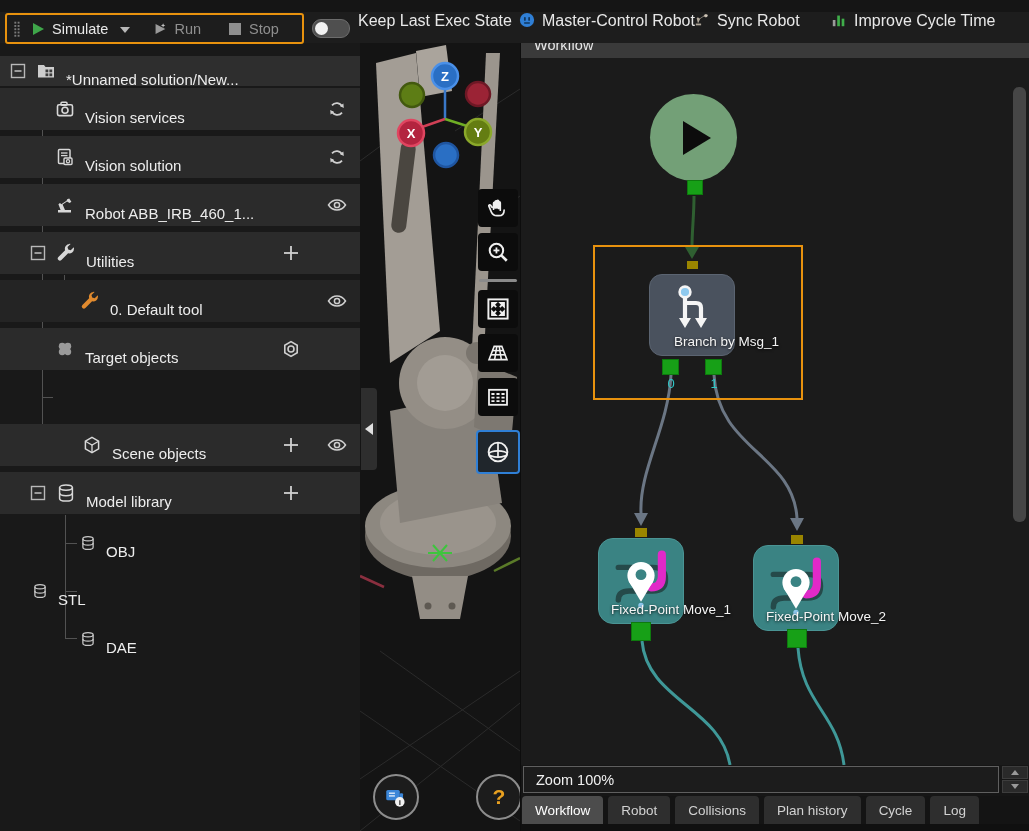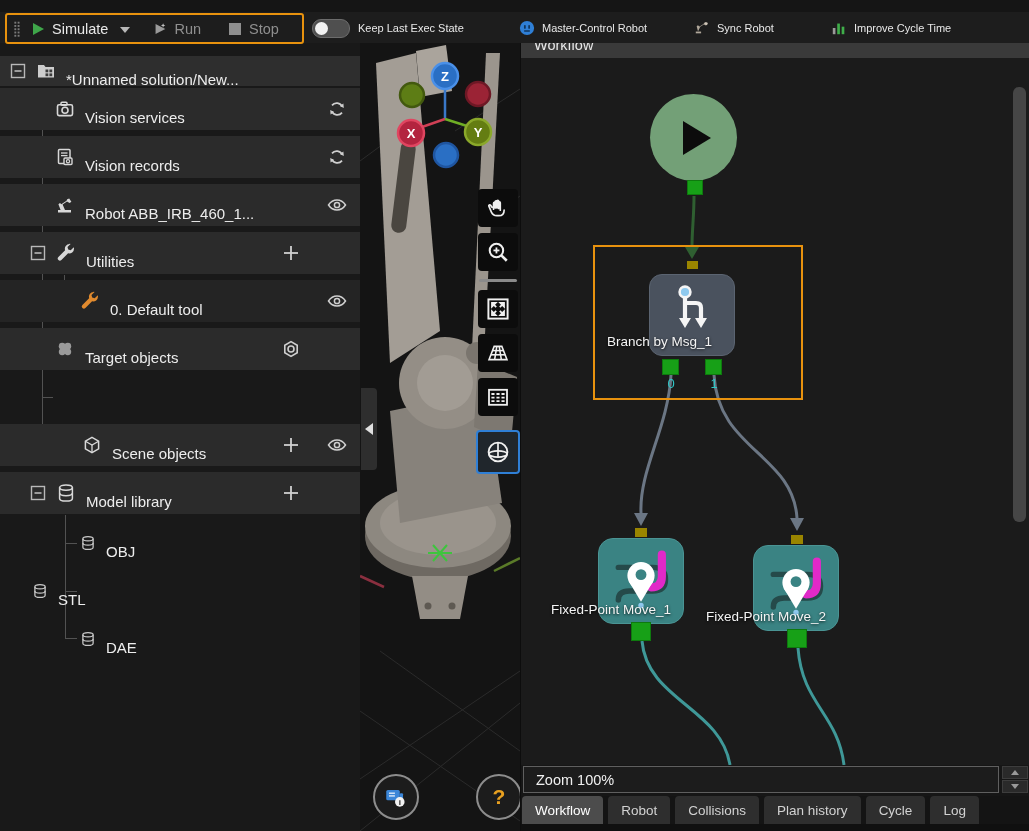--- a/index.html
+++ b/index.html
@@ -8,21 +8,21 @@
   svg{display:block}
   
   .toolbar{position:absolute;left:0;top:12px;width:1029px;height:31px;background:#1d1d1d;z-index:30;}
   .sim-group{position:absolute;left:5px;top:1px;width:295px;height:27px;border:2px solid #e8920e;
              border-radius:3px;display:flex;align-items:center;background:#1d1d1d;}
   .tb-item{display:flex;align-items:center;gap:6px;font-size:14.5px;white-space:nowrap;}
   .tb-dis{color:#8f8f8f;}
   .caret{width:0;height:0;border-left:5px solid transparent;border-right:5px solid transparent;border-top:6px solid #b8b8b8;}
   .toggle{position:absolute;left:312px;top:7px;width:36px;height:17px;border-radius:9px;background:#4f4f4f;border:1px solid #6c6c6c;}
   .toggle .knob{position:absolute;left:2px;top:1.5px;width:13px;height:13px;border-radius:50%;background:#f2f2f2;}
-  .tb-abs{position:absolute;top:0;height:31px;display:flex;align-items:center;gap:7px;font-size:11px;white-space:nowrap;}
+  .tb-abs{position:absolute;top:0;height:31px;display:flex;align-items:flex-start;gap:7px;font-size:16px;white-space:nowrap;}
   
   .sidebar{position:absolute;left:0;top:31px;width:360px;height:800px;background:#191919;overflow:hidden;}
   .srow{position:absolute;left:0;width:360px;height:42px;background:#2b2b2b;display:flex;align-items:center;gap:10px;}
   .srow .slabel{font-size:15px;color:#ededed;white-space:nowrap;overflow:hidden;margin-top:16px;}
   .slotA{position:absolute;left:281px;top:11px;width:20px;height:20px;}
   .slotB{position:absolute;left:327px;top:11px;width:20px;height:20px;}
   .guide{position:absolute;width:1px;background:#525252;}
   .tick{position:absolute;height:1px;background:#525252;}
   .icon20{width:20px;height:20px;flex:none;}
   .icon16{width:16px;height:16px;flex:none;}
@@ -47,21 +47,21 @@
              padding-left:13px;box-sizing:border-box;font-size:14.5px;color:#e8e8e8;}
   .canvas{position:absolute;left:-8px;top:27px;width:508px;height:707px;background:#1b1b1b;overflow:hidden;}
   .wires{position:absolute;left:0;top:0;}
   .sel-rect{position:absolute;left:72px;top:187px;width:210px;height:155px;border:2px solid #e8920e;box-sizing:border-box;}
   .node{position:absolute;box-sizing:border-box;}
   .n-start{left:129px;top:36px;width:87px;height:87px;border-radius:50%;background:#73a077;display:flex;align-items:center;justify-content:center;}
   .n-branch{left:128px;top:216px;width:86px;height:82px;border-radius:13px;background:#4a525e;border:1px solid #5b6471;
             display:flex;align-items:flex-start;justify-content:center;padding-top:6px;}
   .n-move{width:86px;height:86px;border-radius:15px;background:#3a8383;border:1px solid #4a9494;
           display:flex;align-items:center;justify-content:center;}
-  .nlabel{position:absolute;text-align:left;font-size:13.5px;color:#f4f4f4;text-shadow:0 1px 3px rgba(0,0,0,.85);white-space:nowrap;}
+  .nlabel{position:absolute;text-align:right;font-size:13.5px;color:#f4f4f4;text-shadow:0 1px 3px rgba(0,0,0,.85);white-space:nowrap;}
   .port-out{position:absolute;background:#17a017;border:1px solid #0e7a0e;box-sizing:border-box;}
   .port-in{position:absolute;background:#9a8500;}
   .plabel{position:absolute;width:16px;text-align:center;font-size:13px;color:#2fc8c8;}
   .vscroll{position:absolute;left:492px;top:29px;width:13px;height:435px;background:#464646;border-radius:6px;}
   
   .zoombar{position:absolute;left:-8px;top:734px;width:508px;height:31px;background:#161616;}
   .zoomfield{position:absolute;left:2px;top:1px;width:476px;height:27px;border:1px solid #5f5f5f;background:#1c1c1c;
              display:flex;align-items:center;padding-left:12px;box-sizing:border-box;font-size:14.5px;color:#f0f0f0;}
   .spin{position:absolute;left:481px;width:26px;height:13px;background:#2a2a2a;border:1px solid #3d3d3d;box-sizing:border-box;
         display:flex;align-items:center;justify-content:center;}
@@ -206,21 +206,21 @@
     </div>
 
     <div class="srow" style="top:105px;padding-left:55px">
       <svg class="icon20" viewBox="0 0 20 20">
         <rect x="3.5" y="2.5" width="11.5" height="14" rx="1" fill="none" stroke="#d8d8d8" stroke-width="1.5"></rect>
         <line x1="6" y1="6" x2="12.5" y2="6" stroke="#d8d8d8" stroke-width="1.3"></line>
         <line x1="6" y1="8.6" x2="12.5" y2="8.6" stroke="#d8d8d8" stroke-width="1.3"></line>
         <rect x="9" y="11" width="8" height="6.5" rx="1" fill="#2b2b2b" stroke="#d8d8d8" stroke-width="1.4"></rect>
         <circle cx="13" cy="14.2" r="1.6" fill="none" stroke="#d8d8d8" stroke-width="1.2"></circle>
       </svg>
-      <span class="slabel">Vision records</span>
+      <span class="slabel">Vision solution</span>
       <span class="slotB">
         <svg class="icon20" viewBox="0 0 20 20">
             <g stroke="#cfcfcf" stroke-width="1.7" fill="none">
               <path d="M5 6.4A6 6 0 0 1 15.2 7.7"></path>
               <path d="M15 13.6A6 6 0 0 1 4.8 12.3"></path>
             </g>
             <polygon points="16.4,4.4 16.8,9 12.7,7.1" fill="#cfcfcf"></polygon>
             <polygon points="3.6,15.6 3.2,11 7.3,12.9" fill="#cfcfcf"></polygon>
           </svg>
       </span>

